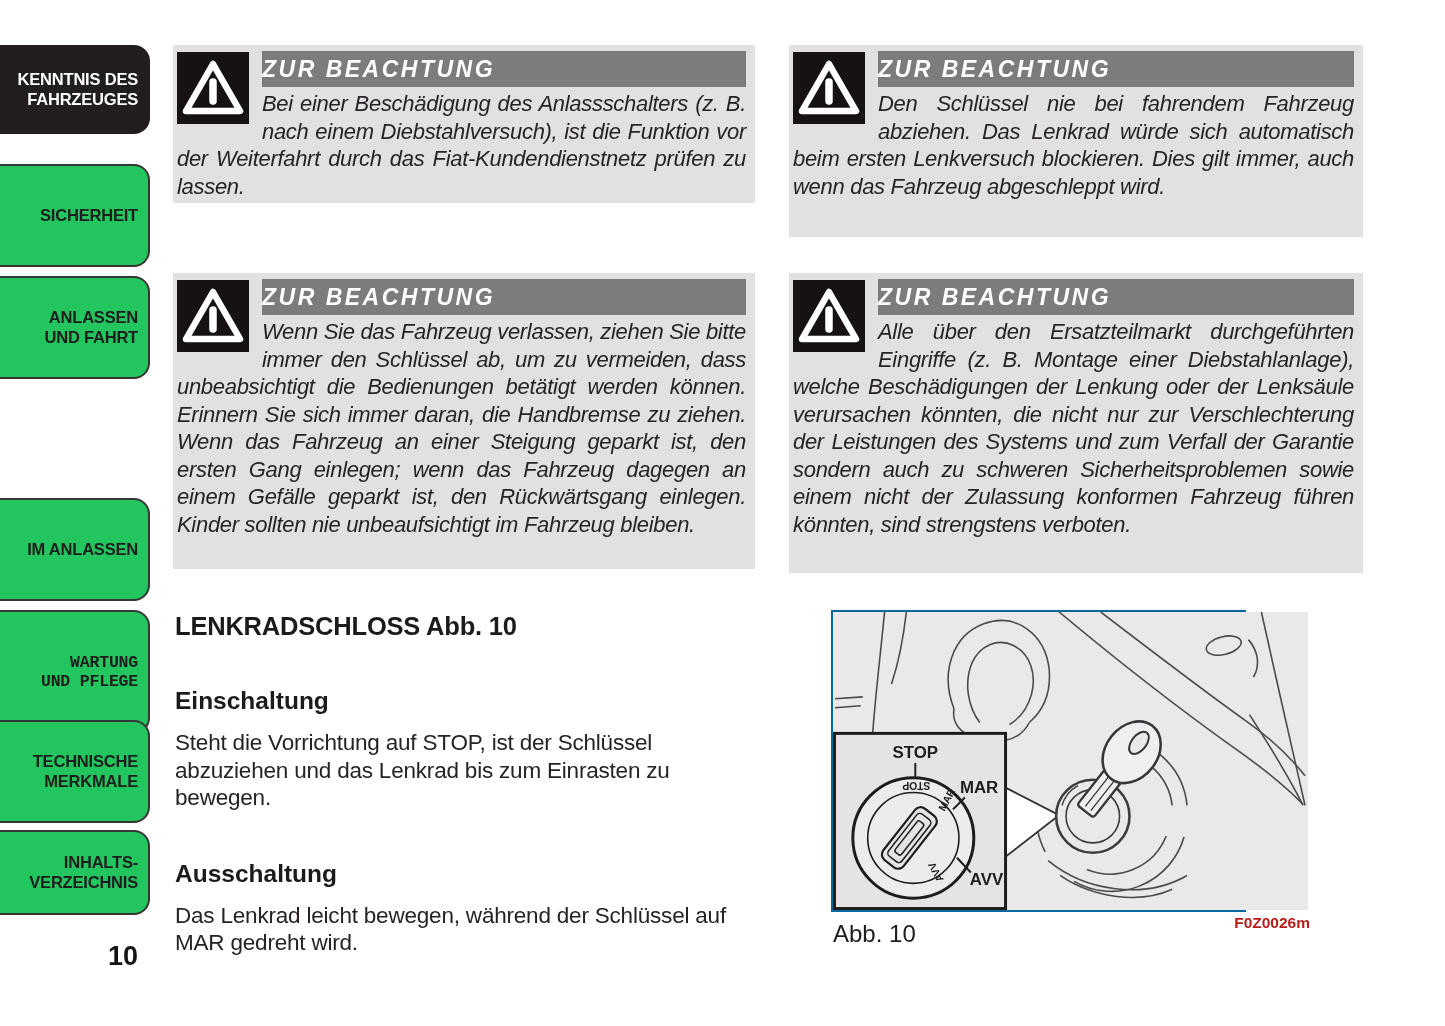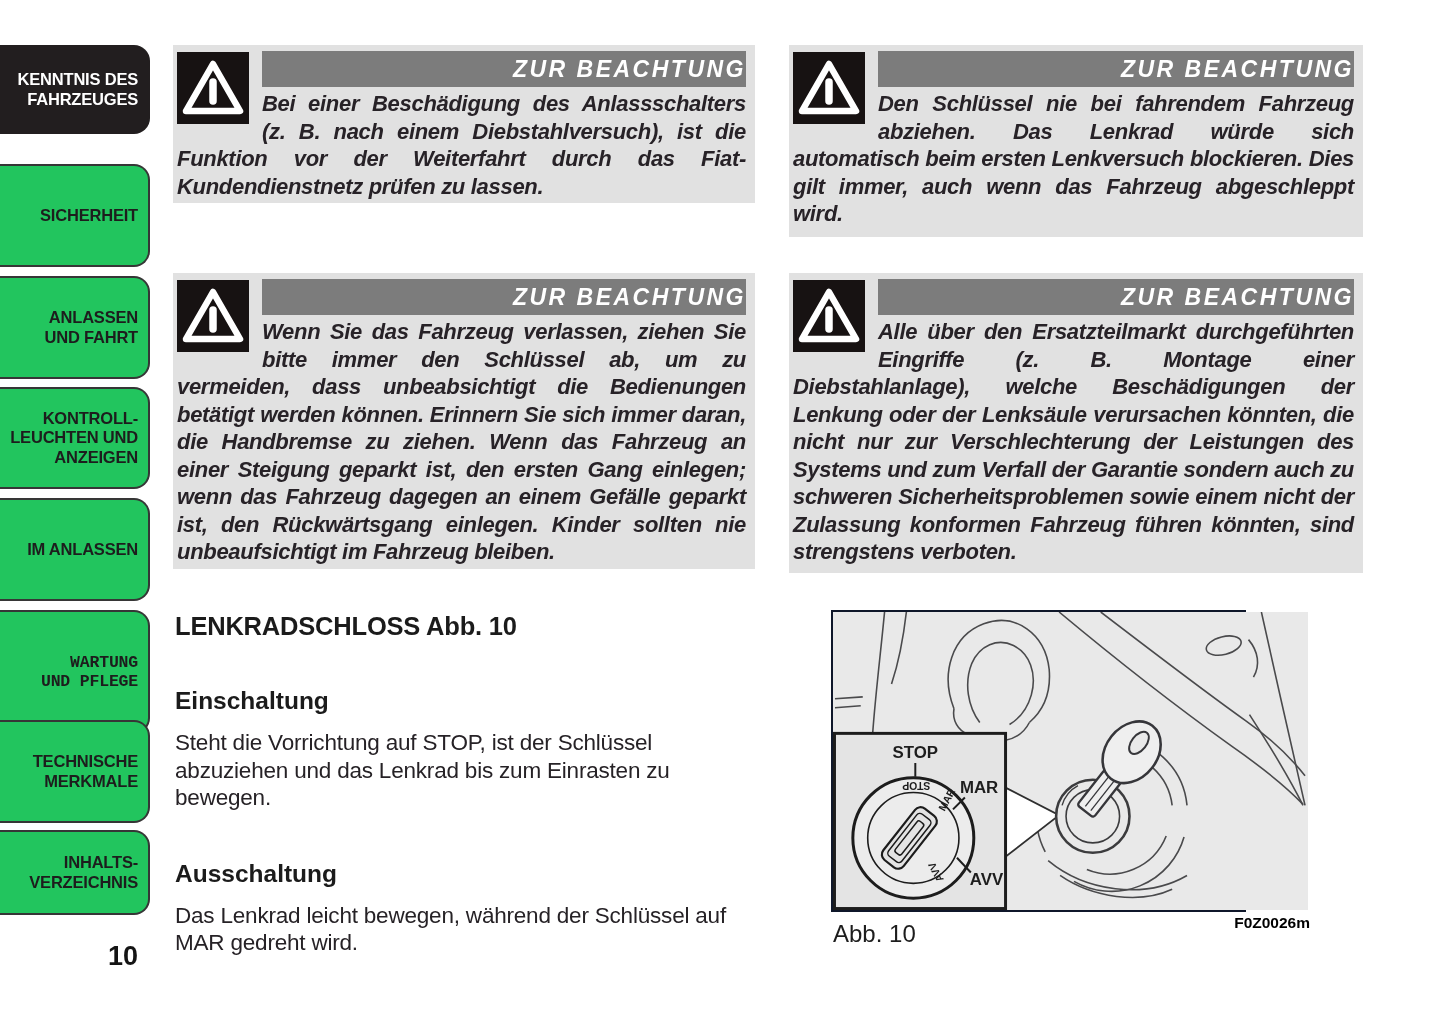--- a/index.html
+++ b/index.html
@@ -15,53 +15,50 @@
        font-weight:bold;font-size:16.5px;line-height:1.18;color:#1d1d1d;
        white-space:pre-line;letter-spacing:-0.2px;}
   .tab.active{background:#221e1f;border-color:#221e1f;color:#ffffff;}
   .pagenum{position:absolute;left:108px;top:941px;font-size:27px;font-weight:bold;color:#141414;}
 
   
   .warnbox{position:absolute;background:#e1e1e1;box-sizing:border-box;
            padding:6px 9px 8px 4px;}
   .wicon{float:left;width:72px;height:72px;margin:1px 13px 3px 0;background:#171212;}
   .whead{height:36px;line-height:36px;background:#7c7c7c;color:#ffffff;
-         text-align:right;font-weight:bold;font-style:italic;
+         text-align:left;font-weight:bold;font-style:italic;
          font-size:23px;letter-spacing:2.5px;overflow:hidden;margin-bottom:3px;}
-  .wtext{margin:2px 0 0 0;font-weight:bold;font-style:italic;
+  .wtext{margin:2px 0 0 0;font-weight:normal;font-style:italic;
          font-size:22px;line-height:27.5px;text-align:justify;color:#272227;
          letter-spacing:-0.3px;}
 
   
   .section{position:absolute;left:175px;top:612px;width:582px;}
   .section h2{margin:0 0 46px 0;font-size:25.5px;font-weight:bold;letter-spacing:-0.2px;color:#1b1b1b;}
   .section h3{margin:0 0 14px 0;font-size:24.5px;font-weight:bold;color:#1b1b1b;}
   .section p{margin:0 0 48px 0;font-size:22.5px;line-height:27.5px;color:#262226;letter-spacing:-0.2px;}
   .section p:last-child{margin-bottom:8px;}
 
   
   .figurebox{position:absolute;left:831px;top:610px;width:415px;height:302px;
-             box-sizing:border-box;border:2px solid #0f172a;background:#e9e9e9;}
+             box-sizing:border-box;border:2px solid #0369a1;background:#e9e9e9;}
   .figcaption{position:absolute;left:833px;top:920px;font-size:24px;color:#1d1d1d;}
   .figcode{position:absolute;left:1150px;top:914px;width:160px;text-align:right;
-           font-size:15.5px;font-weight:bold;color:#000000;}
+           font-size:15.5px;font-weight:bold;color:#b91c1c;}
 </style>
 </head>
 <body>
 
 <div class="page">
 
   <div class="tab active" style="top:45px;height:89px;">KENNTNIS DES
 FAHRZEUGES</div>
   <div class="tab" style="top:164px;height:103px;">SICHERHEIT</div>
   <div class="tab" style="top:276px;height:103px;padding-left:36px;">ANLASSEN
 UND FAHRT</div>
-  <div class="tab" style="top:387px;height:102px;">KONTROLL-
-LEUCHTEN UND
-ANZEIGEN</div>
   <div class="tab" style="top:498px;height:103px;">IM ANLASSEN</div>
   <div class="tab" style="top:610px;height:124px;font-family:Liberation Mono, monospace;">WARTUNG
 UND PFLEGE</div>
   <div class="tab" style="top:720px;height:103px;">TECHNISCHE
 MERKMALE</div>
   <div class="tab" style="top:830px;height:85px;">INHALTS-
 VERZEICHNIS</div>
   <div class="pagenum">10</div>
 
   <div class="warnbox" style="left:173px;top:45px;width:582px;height:158px;">

